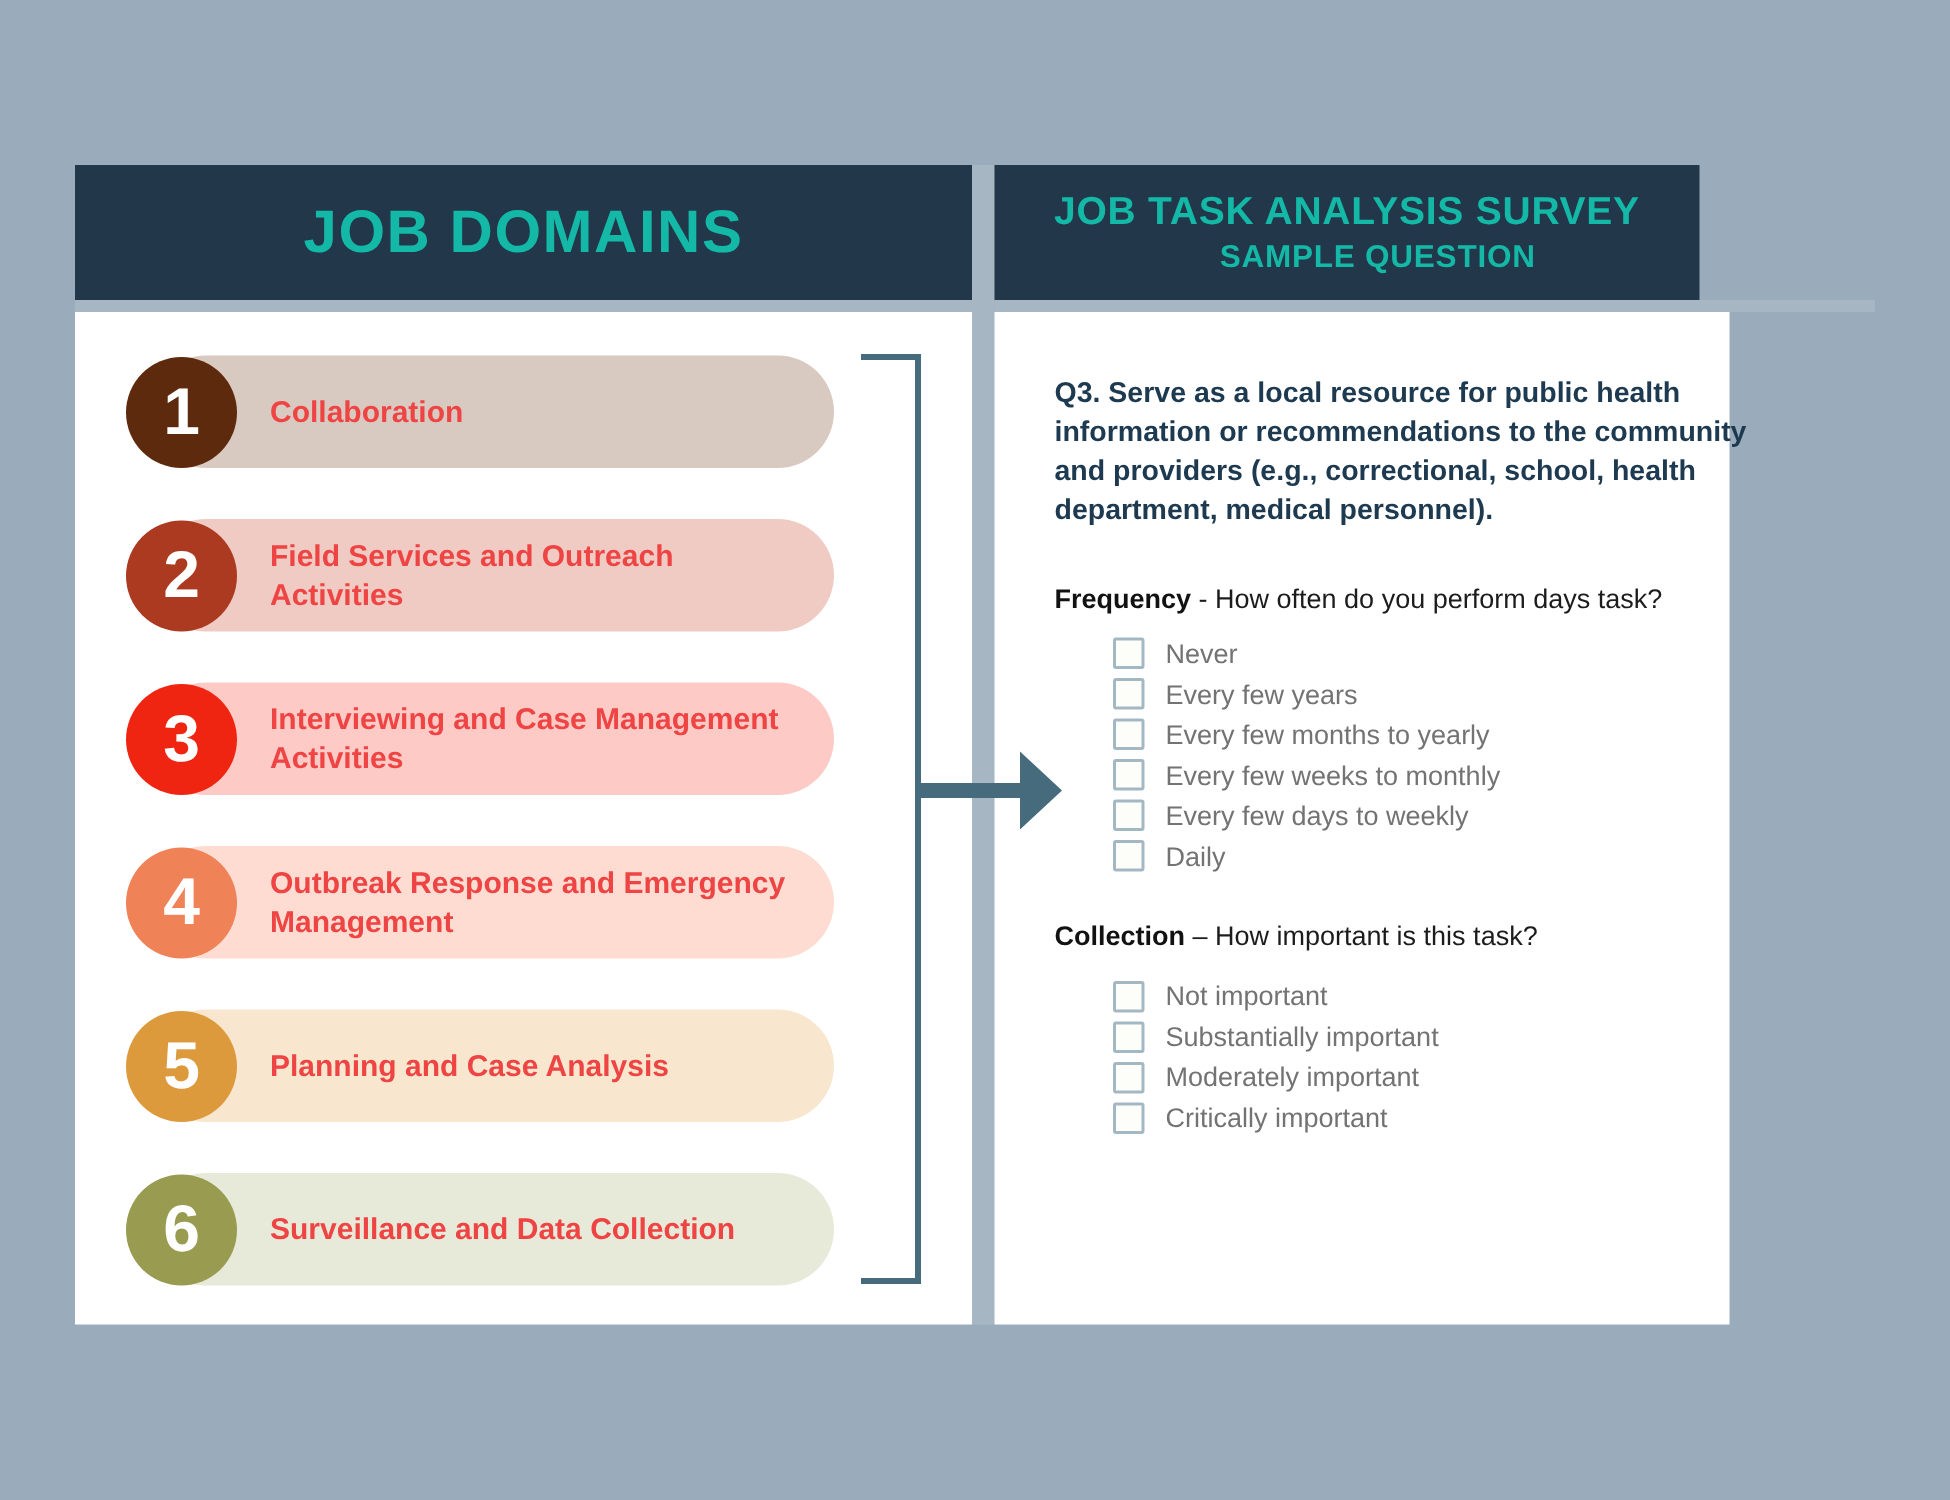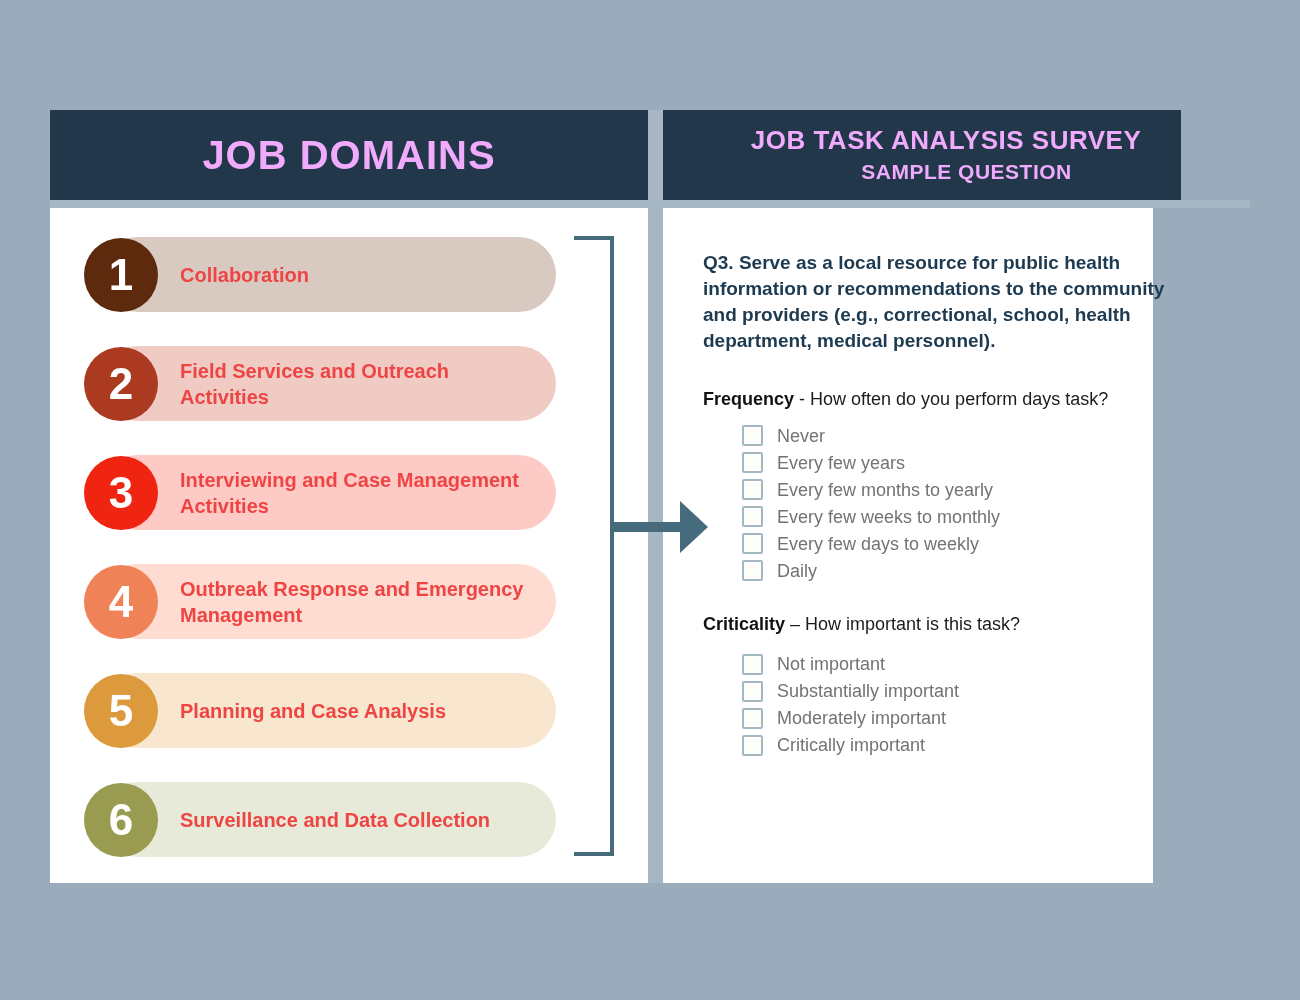--- a/index.html
+++ b/index.html
@@ -4,24 +4,24 @@
 <style>
   html,body{margin:0;padding:0;}
   body{
     width:1300px;height:1000px;position:relative;overflow:hidden;
     background:#9aacbc;
     font-family:"Liberation Sans","DejaVu Sans",sans-serif;
   }
   .panel-header{
     position:absolute;top:110px;height:90px;
     display:flex;flex-direction:column;justify-content:center;align-items:center;
-    color:#f0abfc;text-align:center;
+    color:#14b8a6;text-align:center;
   }
   #left-header{left:50px;width:598px;}
-  #right-header{left:663px;width:470px;padding-left:48px;}
+  #right-header{left:663px;width:470px;}
   .big-title{font-size:40px;font-weight:800;letter-spacing:1px;line-height:1;}
   .right-title{font-size:26px;font-weight:800;letter-spacing:.5px;line-height:1.15;}
   .right-subtitle{font-size:21px;font-weight:700;letter-spacing:.5px;margin-top:4px;margin-left:41px;}
   .panel-body{
     position:absolute;top:208px;height:675px;background:#ffffff;
   }
   #left-body{left:50px;width:598px;}
   #right-body{left:663px;width:490px;box-sizing:border-box;padding:0 35px 0 40px;}
   .divider-strip{position:absolute;}
 
@@ -143,21 +143,21 @@
         <span class="checkbox"></span>
         <span class="option-label">Every few days to weekly</span>
       </div>
       <div class="option-row">
         <span class="checkbox"></span>
         <span class="option-label">Daily</span>
       </div>
   </div>
 
   <p id="criticality-head" class="section-head">
-    <span class="head-label">Criticality</span><span class="head-prompt"> – How important is this task?</span>
+    <span class="head-label">Collection</span><span class="head-prompt"> – How important is this task?</span>
   </p>
   <div id="criticality-options" class="options-list">
     <div class="option-row">
         <span class="checkbox"></span>
         <span class="option-label">Not important</span>
       </div>
       <div class="option-row">
         <span class="checkbox"></span>
         <span class="option-label">Substantially important</span>
       </div>

